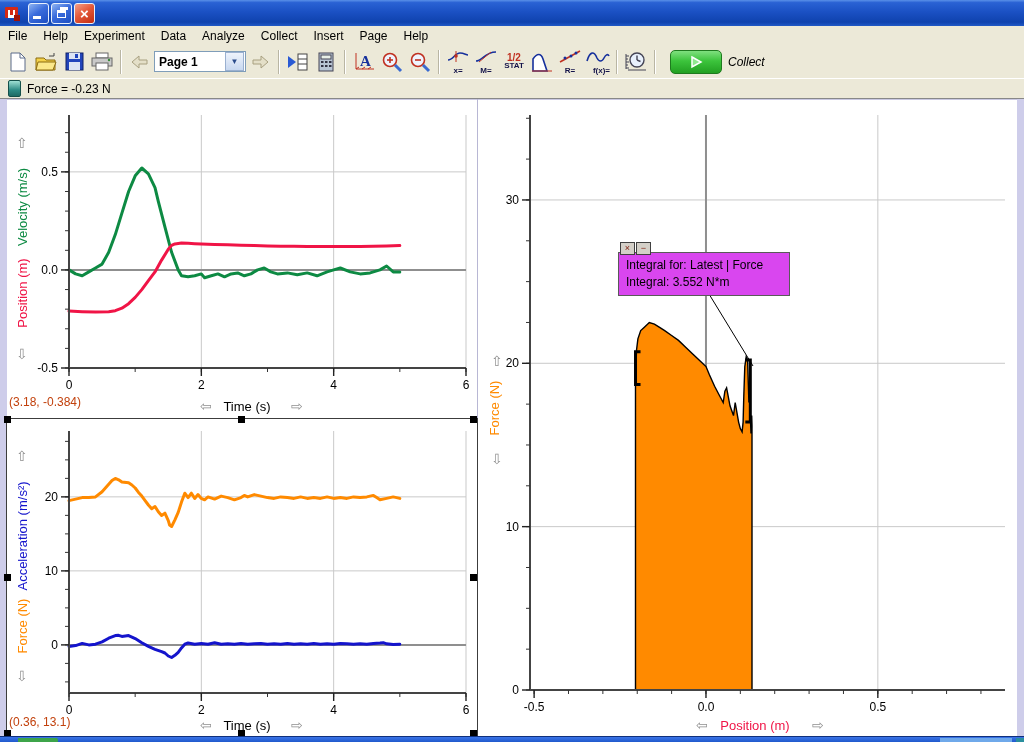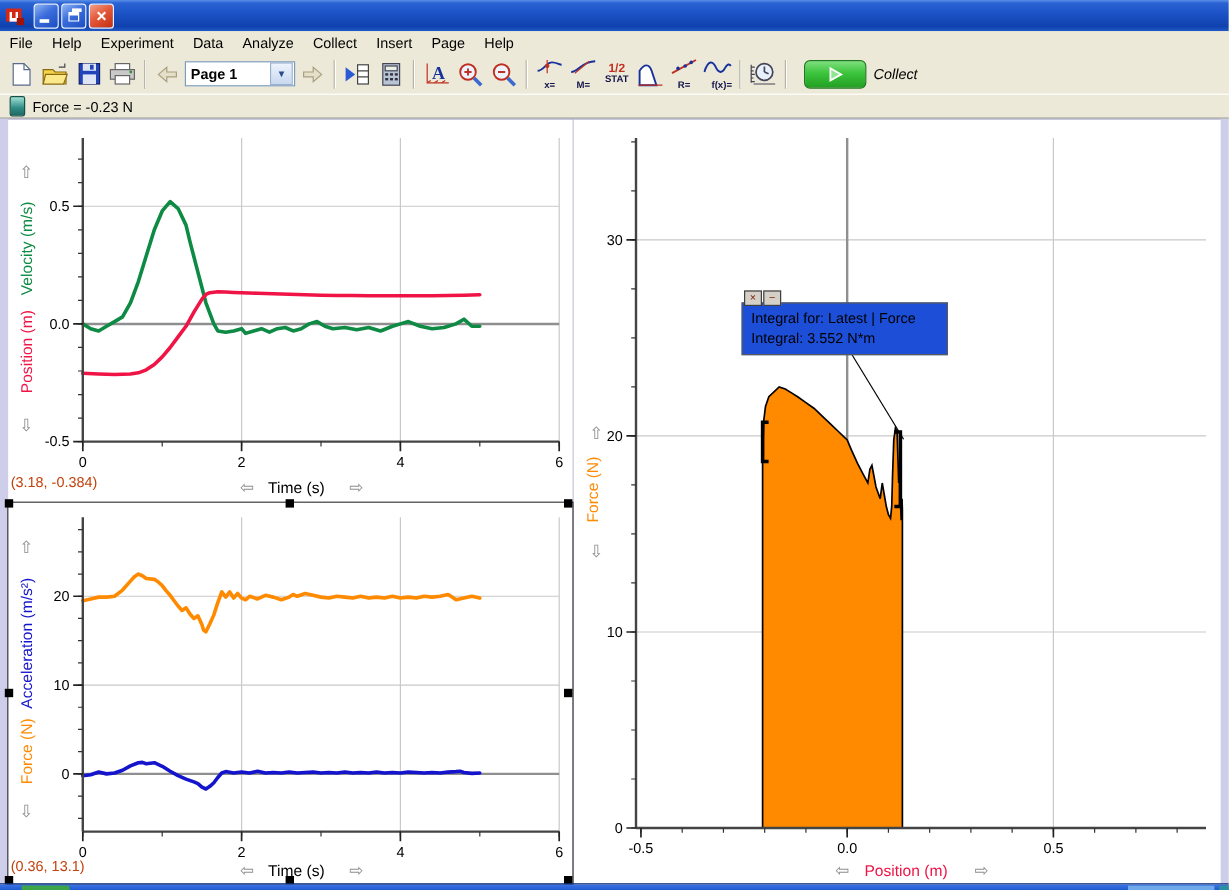--- a/index.html
+++ b/index.html
@@ -52,21 +52,21 @@
   .divider-v{position:absolute;left:477px;top:0;width:1px;height:637px;background:#b8b7d4;}
   .doc-topline{position:absolute;left:0;top:0;width:1024px;height:1px;background:#c9c8e2;}
   
   .chart{position:absolute;background:#fff;}
   .chart.selected{outline:1px solid #3c3c3c;}
   .handle{position:absolute;width:7px;height:7px;background:#000;}
   .overlay{position:absolute;font-size:12px;color:#000;white-space:nowrap;}
   .gax{color:#8f8f8f;font-size:14px;line-height:14px;}
   .ylab{position:absolute;white-space:nowrap;font-size:13px;transform:translate(-50%,-50%) rotate(-90deg);}
   .readout{position:absolute;font-size:12px;color:#c2410c;}
-  .ann{position:absolute;background:#1d4ed8;border:1px solid #5a5a5a;padding:4px 7px;font-size:12px;line-height:17px;}
+  .ann{position:absolute;background:#d946ef;border:1px solid #5a5a5a;padding:4px 7px;font-size:12px;line-height:17px;}
   .ann-btns{position:absolute;display:flex;}
   .ann-btn{width:13px;height:11px;background:#d4d0c8;border:1px solid #404040;font-size:9px;line-height:10px;
     text-align:center;margin-right:1px;color:#802010;}
   
   .taskbar{position:absolute;left:0;top:736px;width:1024px;height:6px;
     background:linear-gradient(180deg,#3a74e8,#2059cc);border-top:1px solid #10307c;box-sizing:border-box;}
   .tb-start{position:absolute;left:18px;top:1px;width:40px;height:5px;background:#3da44a;border-radius:0 2px 2px 0;}
   .tb-item{position:absolute;left:940px;top:1px;width:72px;height:5px;background:#6fa9ea;}
   .tb-end{position:absolute;left:1016px;top:1px;width:8px;height:5px;background:#2a8f9e;}
 </style>

